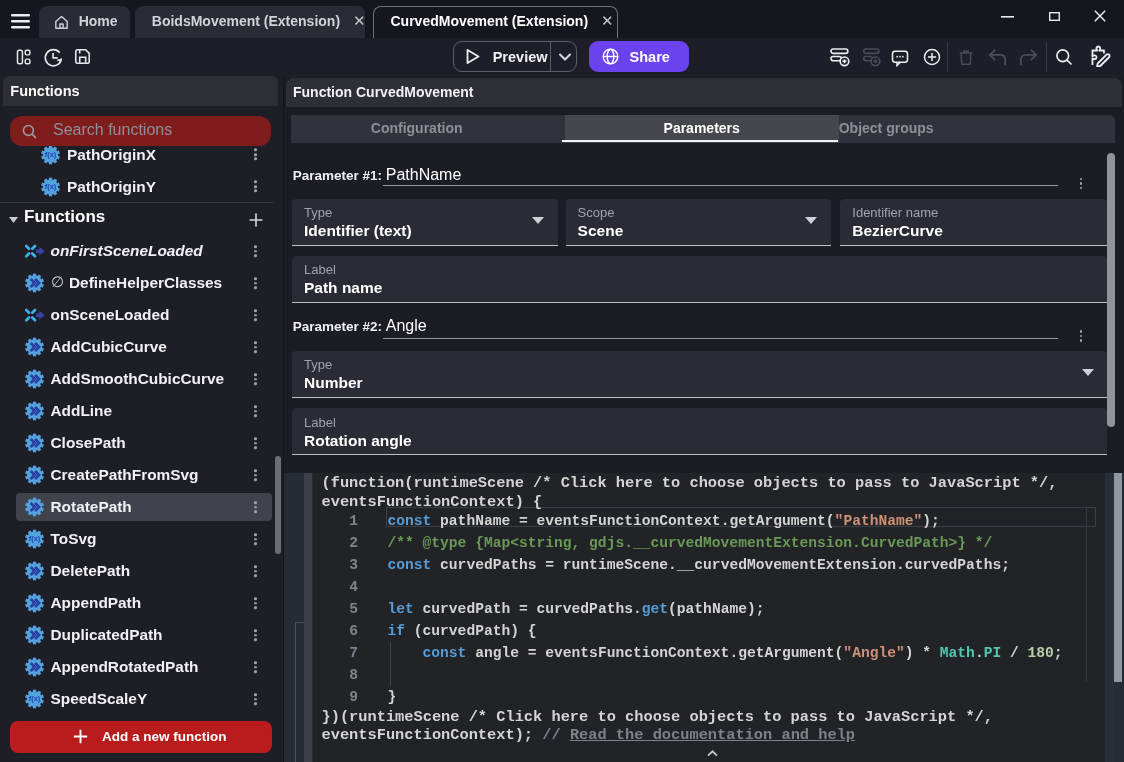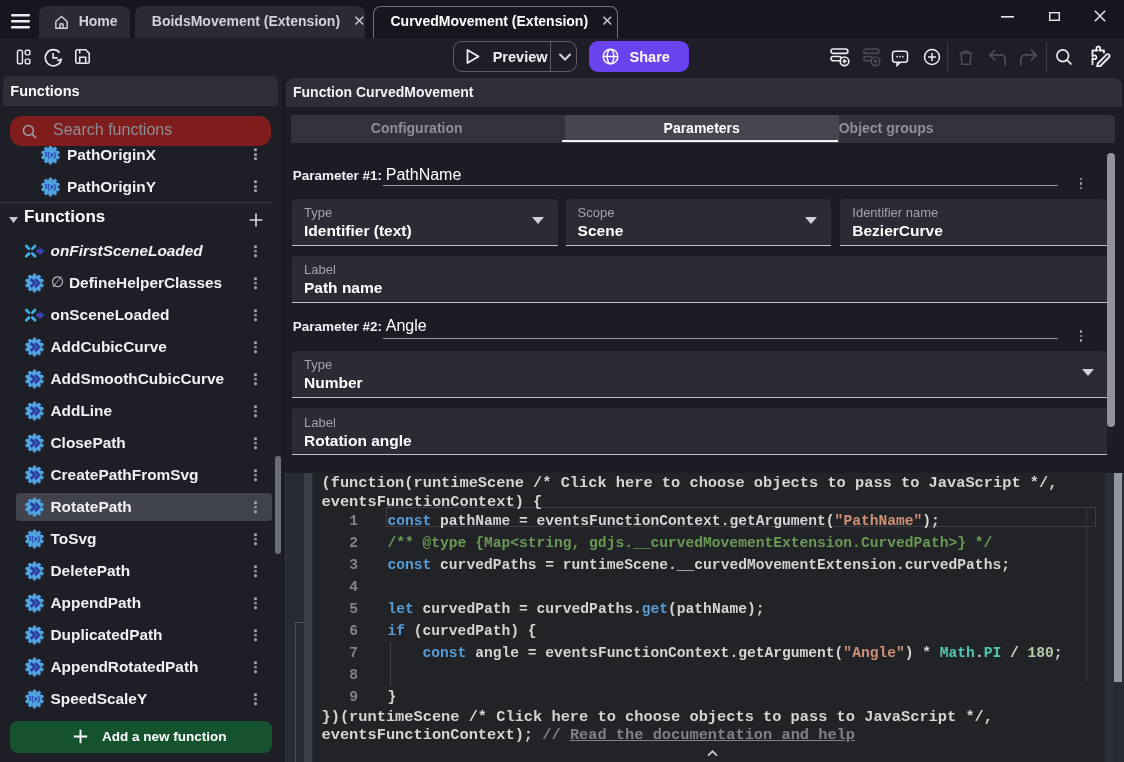--- a/index.html
+++ b/index.html
@@ -633,21 +633,21 @@
   <div class="abs" style="left:10px;top:38.5px;width:261px;height:30.5px;background:#7f1d1d;border-radius:12px;">
     <svg class="abs" style="left:11px;top:7px;" width="17" height="17" viewBox="0 0 24 24" fill="none" stroke="#9b9ba4" stroke-width="2.2">
           <circle cx="10.5" cy="10.5" r="7"></circle>
           <path d="M15.7 15.7 L21 21"></path>
         </svg>
     <div class="abs" style="left:43px;top:5px;font-size:16px;color:#8e8e98;">Search functions</div>
   </div>
 
   <div class="abs" style="left:274.5px;top:379px;width:6px;height:98px;background:#686d77;border-radius:3px;"></div>
 
-  <div class="abs" style="left:10px;top:644.4px;width:261.8px;height:31.2px;background:#14532d;border-radius:8px;">
+  <div class="abs" style="left:10px;top:644.4px;width:261.8px;height:31.2px;background:#b91c1c;border-radius:8px;">
     <svg class="abs" style="left:63px;top:8px;" width="15" height="15" viewBox="0 0 15 15" fill="none" stroke="#fff" stroke-width="1.9">
           <path d="M7.5 0.8 V14.2 M0.8 7.5 H14.2"></path>
         </svg>
     <div class="abs" style="left:92px;top:7.5px;font-size:13.5px;font-weight:bold;color:#fff;">Add a new function</div>
   </div>
 </div>
 
 <div class="abs" style="left:282.6px;top:77px;width:1.8px;height:685px;background:#14141b;z-index:50;"></div>
 
 <div id="main" class="abs">

